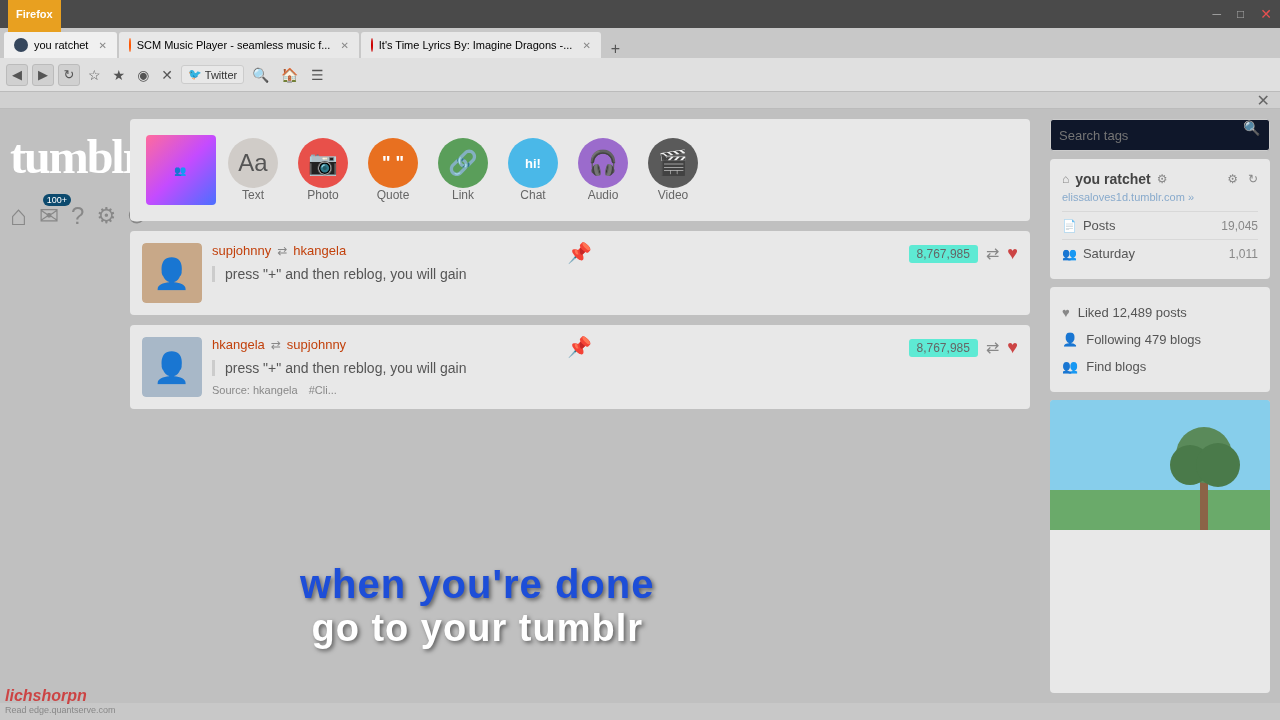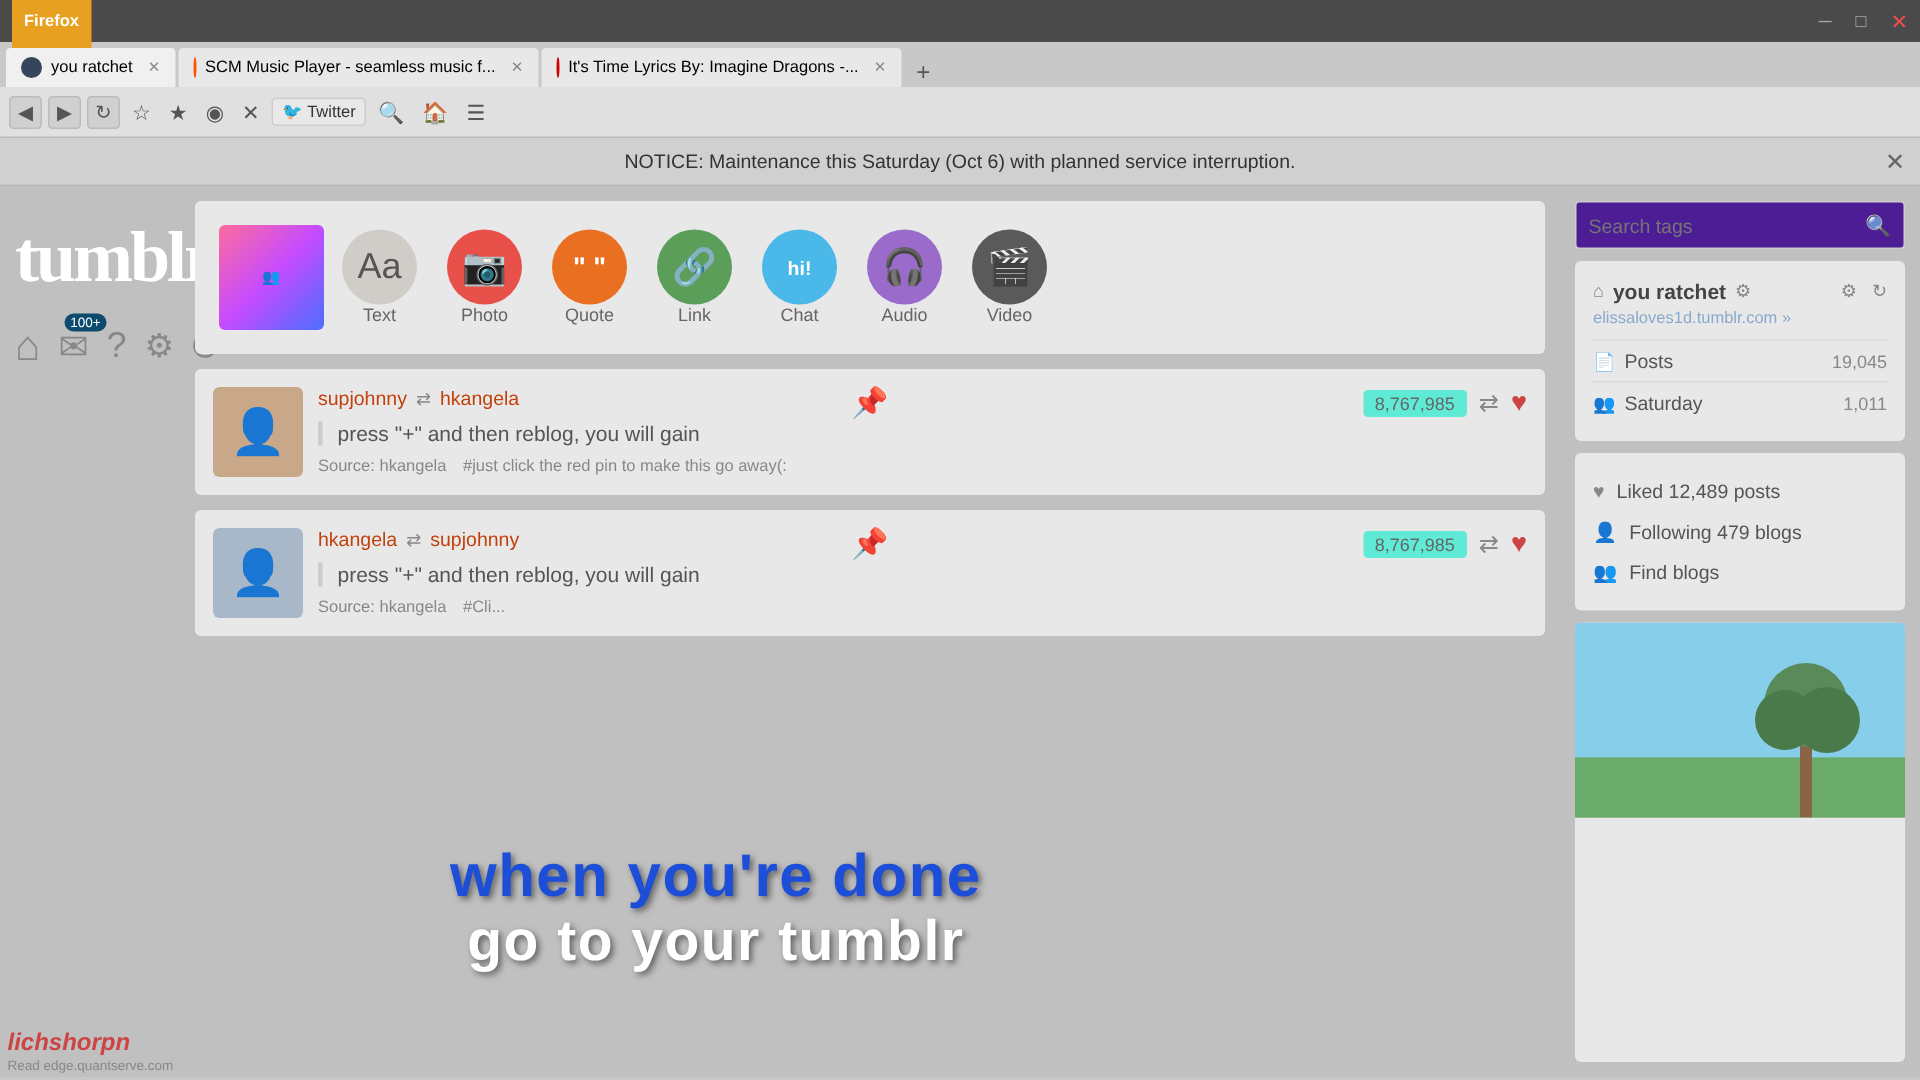--- a/index.html
+++ b/index.html
@@ -64,21 +64,21 @@
     .reblog-btn { color: #888; font-size: 16px; cursor: pointer; }
     .like-btn { color: #cc4444; font-size: 18px; cursor: pointer; }
 
     
     .overlay-text { position: absolute; bottom: 80px; left: 50%; transform: translateX(-50%); text-align: center; z-index: 100; pointer-events: none; }
     .overlay-line1 { font-size: 40px; font-weight: bold; color: #1d4ed8; text-shadow: 2px 2px 4px rgba(0,0,0,0.5); font-family: 'Arial Black', sans-serif; letter-spacing: 1px; }
     .overlay-line2 { font-size: 38px; font-weight: bold; color: white; text-shadow: 2px 2px 4px rgba(0,0,0,0.5); font-family: 'Arial Black', sans-serif; letter-spacing: 1px; }
 
     
     .right-panel { width: 240px; padding: 10px; display: flex; flex-direction: column; gap: 8px; }
-    .search-box { background: #4c1d95; border: 1px solid #ccc; border-radius: 3px; height: 32px; display: flex; align-items: center; padding: 0 8px; }
+    .search-box { background: #0f172a; border: 1px solid #ccc; border-radius: 3px; height: 32px; display: flex; padding: 0 8px; }
     .search-input { border: none; outline: none; flex: 1; font-size: 13px; color: #999; background: transparent; }
     .search-icon { color: #888; font-size: 14px; cursor: pointer; }
 
     .sidebar-card { background: #e8e8e8; border-radius: 4px; padding: 12px; }
     .sidebar-blog-header { display: flex; align-items: center; gap: 6px; margin-bottom: 4px; }
     .sidebar-blog-icon { color: #888; font-size: 12px; }
     .sidebar-blog-name { font-size: 14px; font-weight: bold; color: #444; }
     .sidebar-blog-gear { color: #888; font-size: 12px; margin-left: auto; cursor: pointer; }
     .sidebar-blog-refresh { color: #888; font-size: 12px; margin-left: 4px; cursor: pointer; }
     .sidebar-blog-url { font-size: 11px; color: #88aacc; cursor: pointer; margin-bottom: 8px; }
@@ -146,21 +146,20 @@
   <div class="twitter-btn">
     <span style="color:#1da1f2;">🐦</span>
     <span>Twitter</span>
   </div>
   <span class="nav-icon-btn">🔍</span>
   <span class="nav-icon-btn">🏠</span>
   <span class="nav-icon-btn">☰</span>
 </div>
 
 <div class="notice-bar">
-  <span>NOTICE: Maintenance this Saturday (Oct 6) with planned service interruption.</span>
   <span class="notice-close">✕</span>
 </div>
 
 <div class="main-content">
 
   <div class="left-panel">
     <div class="tumblr-logo">tumblr.</div>
     <div style="display:flex;align-items:center;gap:12px;margin-top:16px;">
       <div style="position:relative;cursor:pointer;">
         <span style="font-size:28px;color:#888;">⌂</span>
@@ -225,24 +224,20 @@
           <span style="font-size:30px;">👤</span>
         </div>
       </div>
       <div class="post-content">
         <div class="post-header">
           <a class="post-user">supjohnny</a>
           <span class="post-reblog-icon">⇄</span>
           <a class="post-user">hkangela</a>
         </div>
         <div class="post-text">press "+" and then reblog, you will gain</div>
-        <div class="post-source">
-          <span>Source: </span><span>hkangela</span>
-          <span style="margin-left:8px;">#just click the red pin to make this go away(:</span>
-        </div>
       </div>
       <div class="post-pin">📌</div>
       <div class="post-actions">
         <span class="reblog-count">8,767,985</span>
         <span class="reblog-btn">⇄</span>
         <span class="like-btn">♥</span>
       </div>
     </div>
 
     <div class="feed-post">

